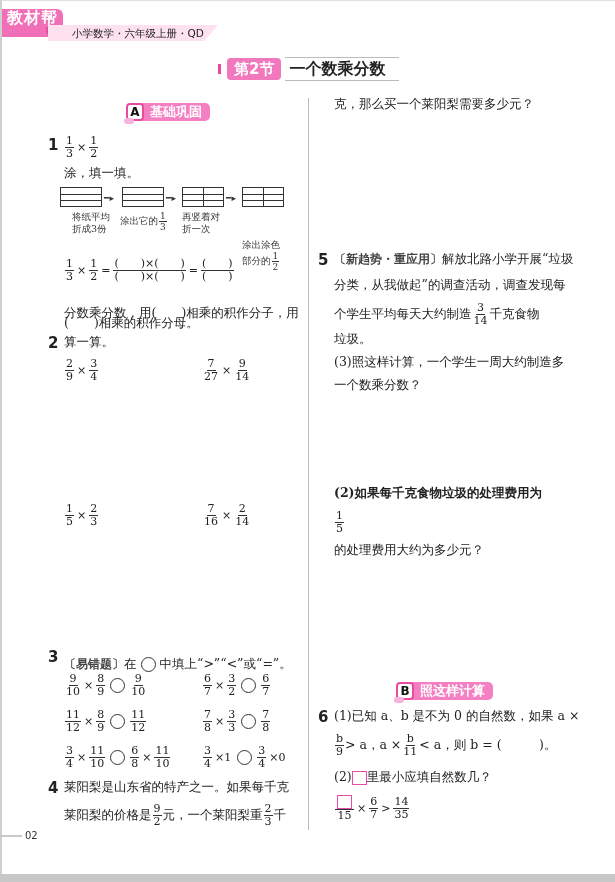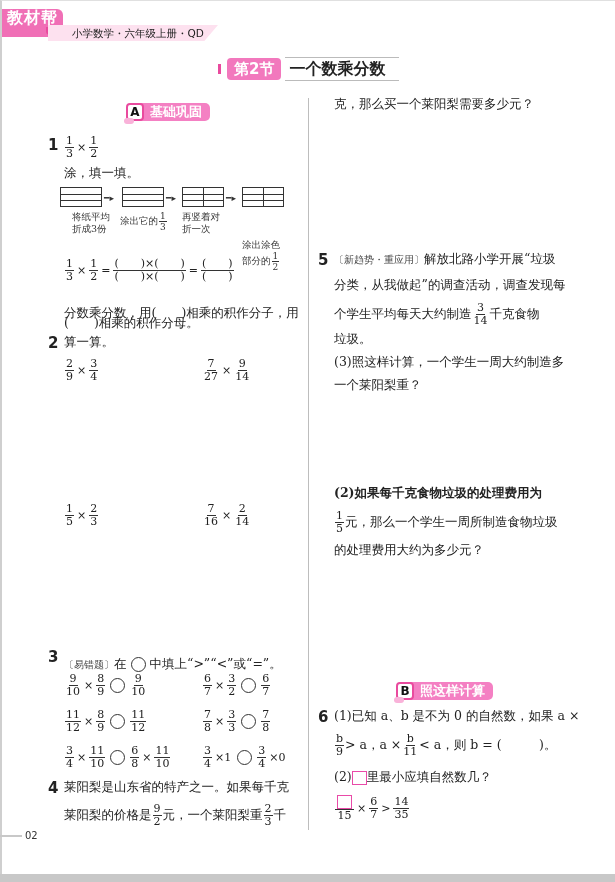--- a/index.html
+++ b/index.html
@@ -32,21 +32,21 @@
   .badge .tail { position: absolute; left: -4px; bottom: -3px; width: 10px; height: 6px; background: #f9b2d9; border-radius: 3px; }
   .qnum { position: absolute; font-family: "DejaVu Sans", sans-serif; font-weight: bold; font-size: 15px; color: #222; }
   .line { position: absolute; font-size: 12.5px; line-height: 18px; white-space: nowrap; }
   .frac { display: inline-flex; flex-direction: column; align-items: center; vertical-align: middle;
     font-size: 11px; line-height: 12px; margin: 0 1px; }
   .frac .num { border-bottom: 1px solid #333; padding: 0 1px; }
   .frac .den { padding: 0 1px; }
   .op { font-size: 11px; margin: 0 2px; vertical-align: middle; }
   .circle { display: inline-block; width: 13px; height: 13px; border: 1px solid #333; border-radius: 50%;
     vertical-align: middle; margin: 0 4px; }
-  .tag { font-size: 10px; color: #444; }
+  .tag { font-size: 12px; color: #444; font-weight: bold; }
   .pinkbox { display: inline-block; width: 13px; height: 12px; border: 1px solid #e94aa8; vertical-align: middle; }
   .diagram { position: absolute; left: 60px; top: 187px; width: 240px; height: 62px; }
   .paper { position: absolute; top: 0; width: 42px; height: 20px; border: 1px solid #333; box-sizing: border-box; }
   .paper .h { position: absolute; left: 0; right: 0; height: 1px; background: #333; }
   .paper .v { position: absolute; top: 0; bottom: 0; width: 1px; background: #333; left: 50%; }
   .arrow { position: absolute; top: 6px; font-size: 9px; color: #333; }
   .cap { position: absolute; top: 24px; font-size: 9.5px; line-height: 12px; color: #333; white-space: nowrap; }
   .page-num { position: absolute; left: 0; top: 830px; display: flex; align-items: center; font-family: "DejaVu Sans", sans-serif; font-size: 10px; color: #333; }
   .page-num .rule { width: 22px; height: 2px; background: #c8c8c8; margin-right: 3px; }
 </style>
@@ -256,26 +256,26 @@
 
 <div class="qnum" style="left:318px; top:251px;">5</div>
 <div class="line" style="left:334px; top:250px;"><span class="tag">〔新趋势・重应用〕</span><span>解放北路小学开展“垃圾</span></div>
 <div class="line" style="left:334px; top:276px;">分类，从我做起”的调查活动，调查发现每</div>
 <div class="line" style="left:334px; top:302px;"><span>个学生平均每天大约制造</span><span class="frac">
       <span class="num">3</span>
       <span class="den">14</span>
     </span><span>千克食物</span></div>
 <div class="line" style="left:334px; top:330px;">垃圾。</div>
 <div class="line" style="left:334px; top:353px;">(3)照这样计算，一个学生一周大约制造多</div>
-<div class="line" style="left:334px; top:376px;">一个莱阳梨重？</div>
+<div class="line" style="left:334px; top:376px;">一个数乘分数？</div>
 <div class="line" style="left:334px; top:484px;font-weight:bold;">(2)如果每千克食物垃圾的处理费用为</div>
 <div class="line" style="left:334px; top:510px;"><span class="frac">
       <span class="num">1</span>
       <span class="den">5</span>
-    </span><span>元，那么一个学生一周所制造食物垃圾</span></div>
+    </span></div>
 <div class="line" style="left:334px; top:541px;">的处理费用大约为多少元？</div>
 
 <div class="badge" style="left:398px; top:682px;">
   <span class="tail"></span>
   <span class="letter">B</span>
   <span>照这样计算</span>
 </div>
 
 <div class="qnum" style="left:318px; top:708px;">6</div>
 <div class="line" style="left:334px; top:707px;">(1)已知 a、b 是不为 0 的自然数，如果 a ×</div>

